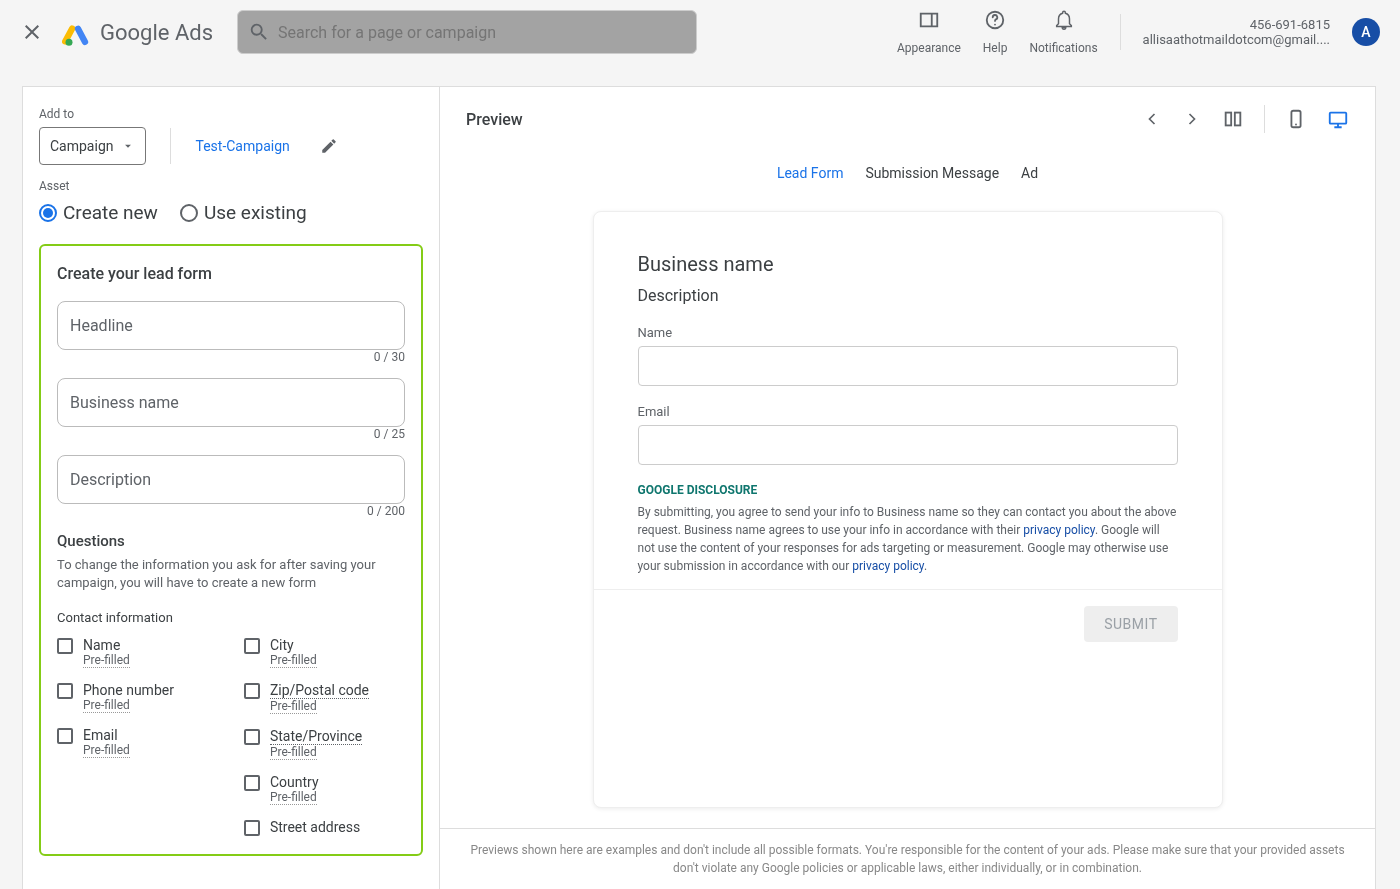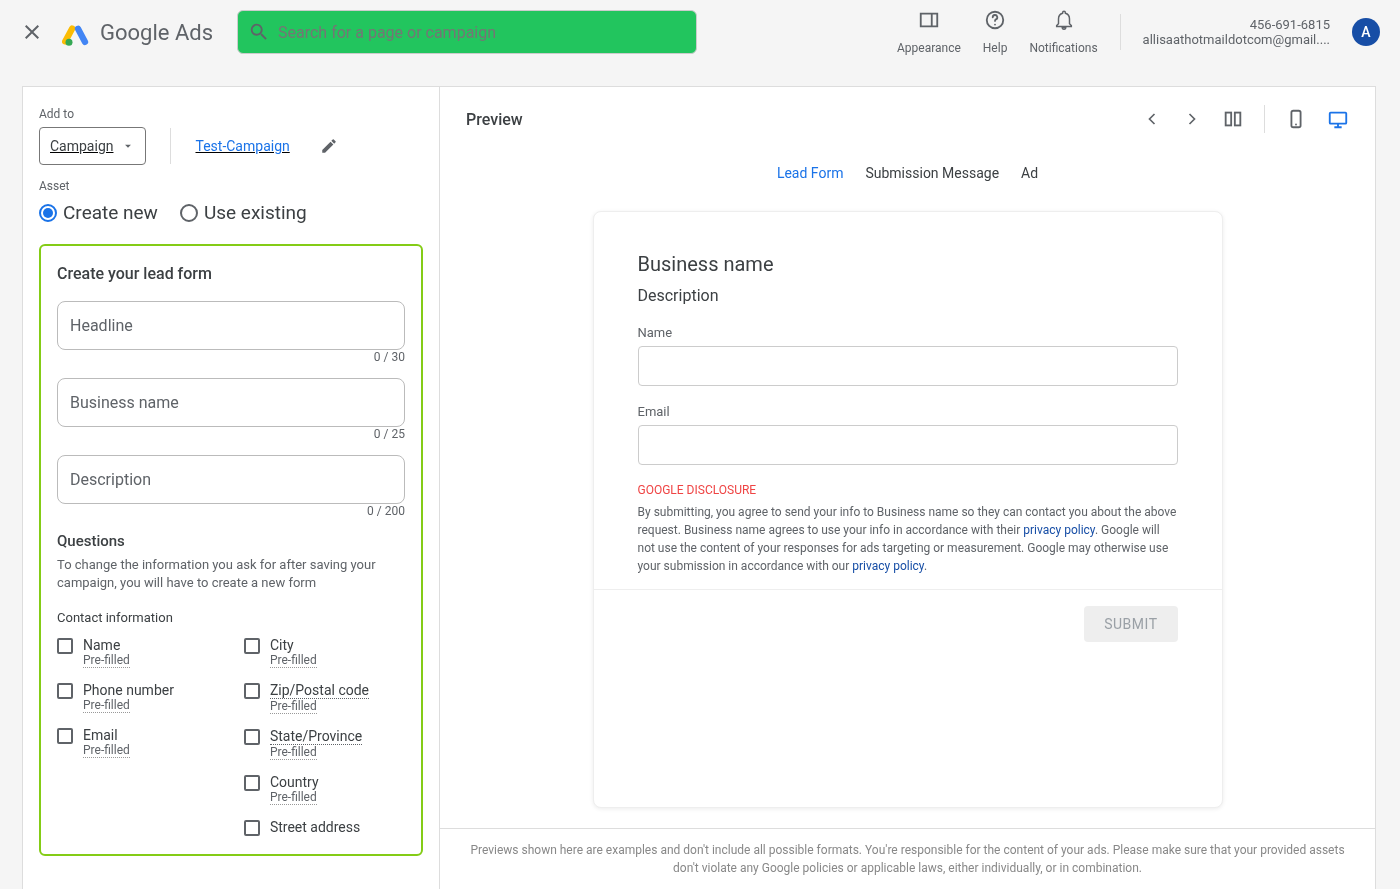--- a/index.html
+++ b/index.html
@@ -3,35 +3,35 @@
 <meta charset="utf-8">
 <style>
 * { box-sizing: border-box; margin: 0; padding: 0; font-family: Roboto, Arial, sans-serif; }
 body { background: #f5f5f5; width: 1400px; height: 889px; overflow: hidden; }
 
 .topbar { display: flex; align-items: center; height: 64px; padding: 0 20px; background: #f5f5f5; }
 .close-btn { width: 24px; height: 24px; cursor: pointer; color: #5f6368; margin-right: 18px; }
 .logo-wrap { display: flex; align-items: center; gap: 14px; margin-right: 24px; }
 .logo-mark { width: 24px; height: 24px; }
 .logo-text { font-size: 22px; color: #5f6368; }
-.search-box { display: flex; align-items: center; width: 460px; height: 44px; border: 1px solid #ccc; border-radius: 6px; padding: 0 10px; background: #22c55e; }
+.search-box { display: flex; align-items: center; width: 460px; height: 44px; border: 1px solid #ccc; border-radius: 6px; padding: 0 10px; background: #a3a3a3; }
 .search-box input { border: none; outline: none; background: transparent; font-size: 16px; flex: 1; padding-left: 8px; }
 .top-right { margin-left: auto; display: flex; align-items: center; gap: 22px; }
 .icon-stack { display: flex; flex-direction: column; align-items: center; gap: 10px; cursor: pointer; }
 .icon-stack .icon { width: 22px; height: 22px; color: #5f6368; }
 .icon-stack .lbl { font-size: 12px; color: #5f6368; }
 .vbar { width: 1px; height: 36px; background: #ddd; }
 .acct { display: flex; flex-direction: column; align-items: flex-end; font-size: 13px; color: #5f6368; }
 .avatar { width: 28px; height: 28px; border-radius: 50%; background: #174ea6; color: #fff; display: flex; align-items: center; justify-content: center; font-size: 14px; font-weight: 500; }
 
 .main { display: flex; height: calc(100% - 64px); padding: 22px 24px 0 22px; gap: 0; }
 .left-panel { width: 418px; background: #fff; border: 1px solid #ddd; border-bottom: none; padding: 20px 16px 0 16px; overflow-y: auto; }
 .left-title { font-size: 16px; font-weight: 500; color: #3c4043; margin-bottom: 18px; }
 .small-label { font-size: 12px; color: #5f6368; margin-bottom: 6px; }
-.add-to-row { display: flex; align-items: center; gap: 24px; margin-bottom: 14px; text-decoration: underline; }
+.add-to-row { display: flex; align-items: center; gap: 24px; margin-bottom: 14px; }
 .dropdown { display: flex; align-items: center; border: 1px solid #777; border-radius: 4px; padding: 10px 10px; font-size: 14px; cursor: pointer; gap: 8px; color: #3c4043; }
 .vdiv { width: 1px; height: 36px; background: #ddd; }
 .link-txt { color: #1a73e8; font-size: 14px; }
 .pencil { color: #5f6368; margin-left: 6px; }
 
 .radio-row { display: flex; gap: 22px; margin: 8px 0 20px; }
 .radio-item { display: flex; align-items: center; gap: 6px; font-size: 19px; color: #3c4043; cursor: pointer; }
 .radio-outer { width: 18px; height: 18px; border: 2px solid #5f6368; border-radius: 50%; display: flex; align-items: center; justify-content: center; }
 .radio-outer.sel { border-color: #1a73e8; }
 .radio-inner { width: 10px; height: 10px; border-radius: 50%; background: #1a73e8; }
@@ -64,21 +64,21 @@
 .tabs { display: flex; justify-content: center; gap: 22px; padding: 14px 0 10px; }
 .tab { font-size: 14px; color: #3c4043; cursor: pointer; }
 .tab.active { color: #1a73e8; }
 
 .preview-body { flex: 1; display: flex; justify-content: center; padding: 20px 0; overflow-y: auto; }
 .preview-card { width: 630px; background: #fff; border: 1px solid #eee; border-radius: 8px; box-shadow: 0 1px 4px rgba(0,0,0,0.08); padding: 40px 44px 24px; }
 .pc-title { font-size: 20px; color: #3c4043; margin-bottom: 10px; }
 .pc-desc { font-size: 16px; color: #3c4043; margin-bottom: 20px; }
 .pc-label { font-size: 13px; color: #5f6368; margin-bottom: 6px; }
 .pc-input { width: 100%; height: 40px; border: 1px solid #ccc; border-radius: 4px; margin-bottom: 18px; }
-.disc-hd { font-size: 12px; color: #ef4444; margin-bottom: 6px; }
+.disc-hd { font-size: 12px; color: #0f766e; margin-bottom: 6px; font-weight: bold; }
 .disc-txt { font-size: 12px; color: #5f6368; line-height: 1.5; }
 .disc-txt a { color: #174ea6; text-decoration: none; }
 .preview-hr { border: none; border-top: 1px solid #eee; margin: 14px -44px 16px; }
 .submit-wrap { display: flex; justify-content: flex-end; }
 .submit-btn { background: #eee; color: #9aa0a6; border: none; border-radius: 4px; padding: 10px 20px; font-size: 14px; letter-spacing: 0.5px; }
 
 .footer-note { border-top: 1px solid #ddd; padding: 12px 30px; font-size: 12px; color: #888; text-align: center; line-height: 1.5; }
 svg { display: block; }
 </style>
 </head>

